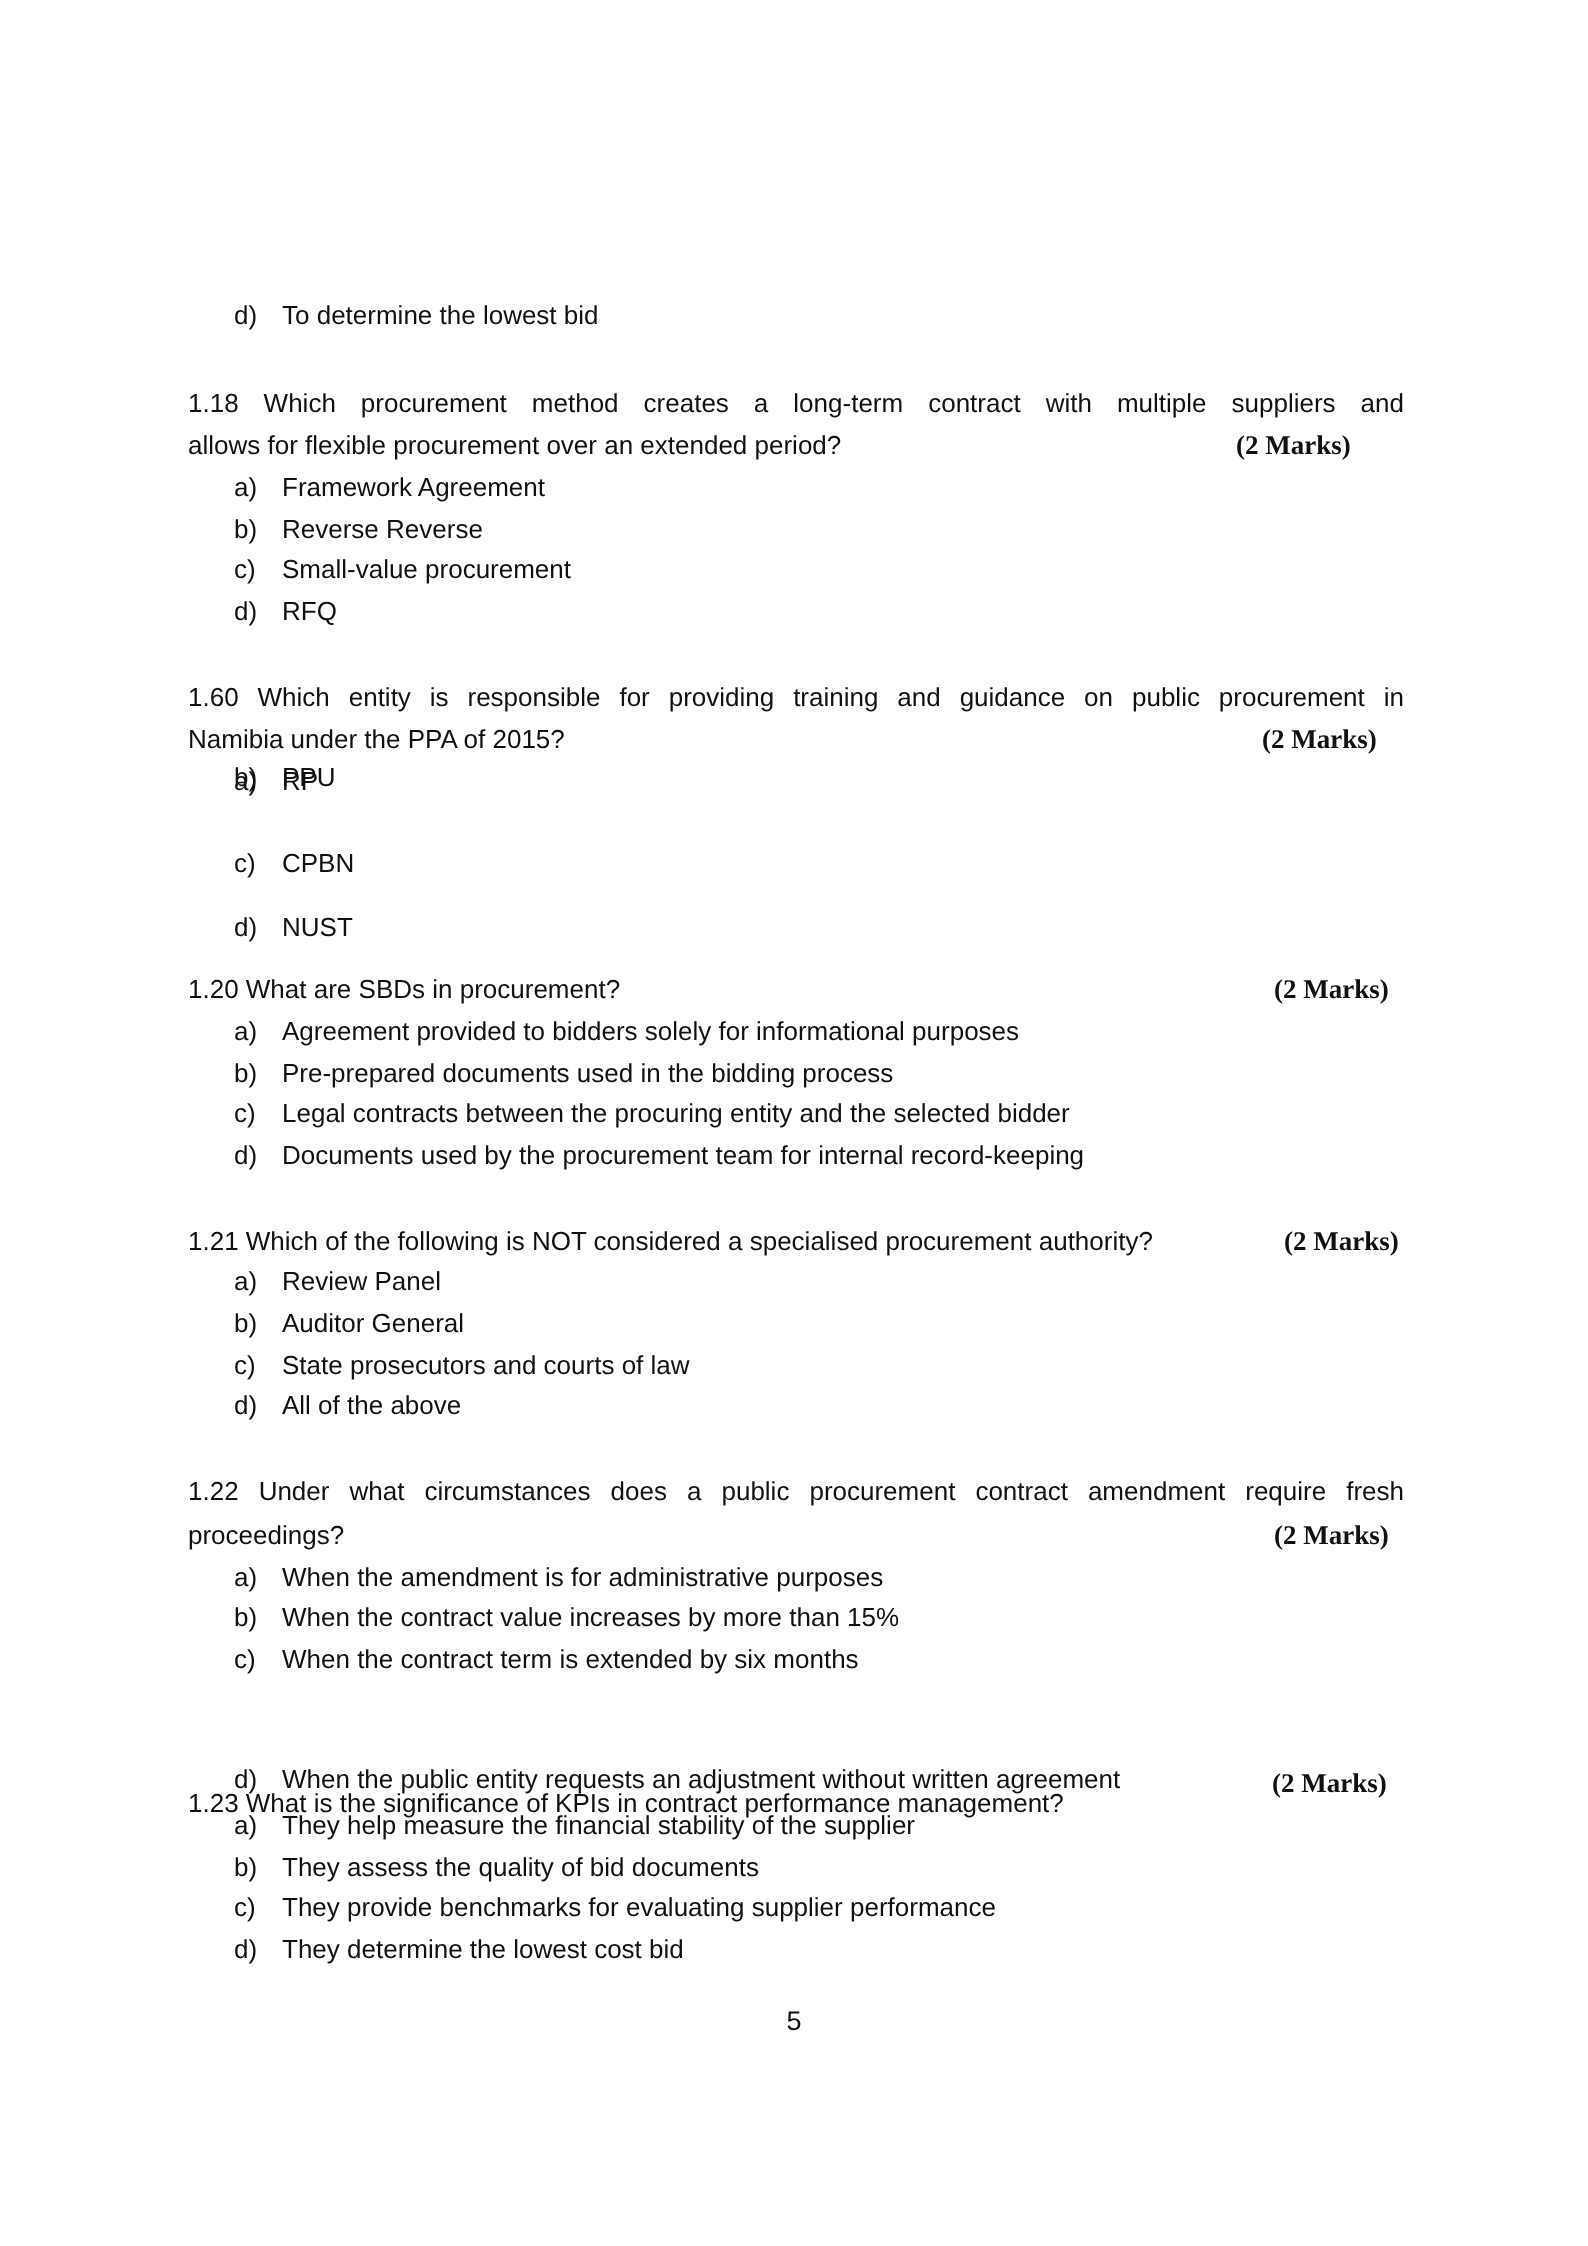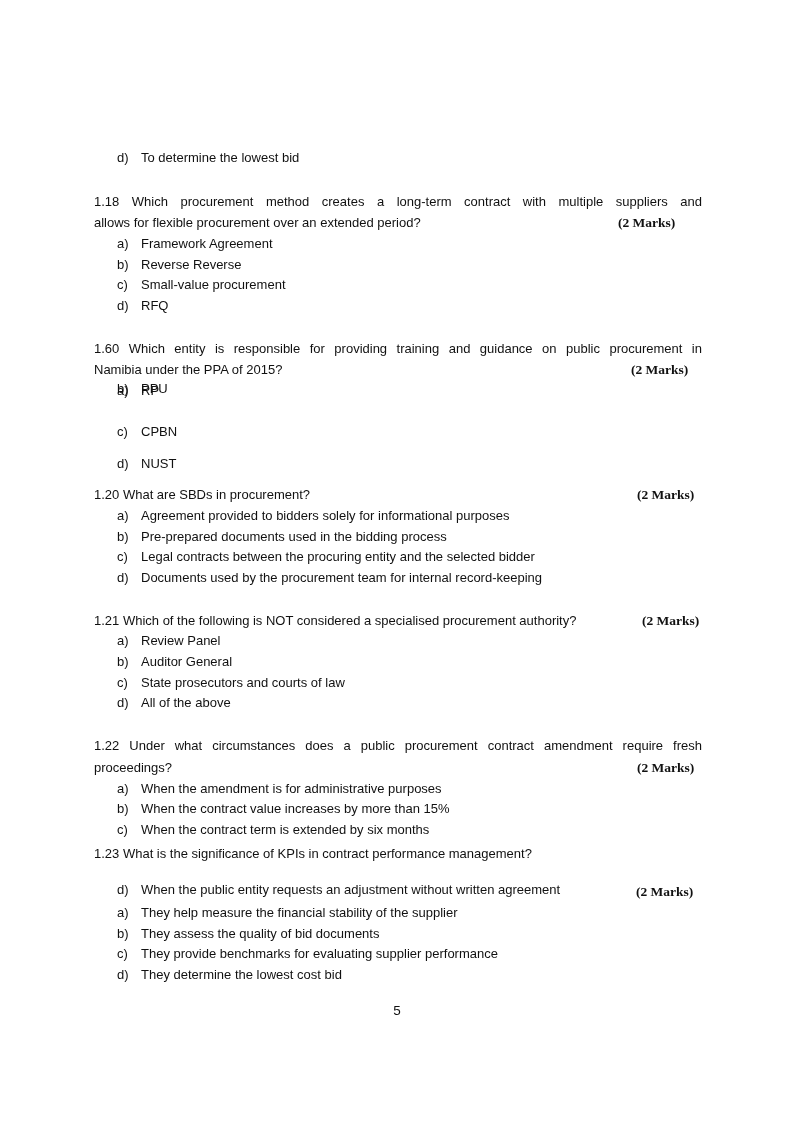--- a/index.html
+++ b/index.html
@@ -65,21 +65,21 @@
     <div class="line q justify" style="top:737px">1.22 Under what circumstances does a public procurement contract amendment require fresh</div>
     <div class="line q" style="top:759px">proceedings?</div>
     <div class="marks" style="top:759px; left:637px">(2 Marks)</div>
     <div class="line opt" style="top:780px"><span class="lbl">a)</span><span>When the amendment is for administrative purposes</span></div>
     <div class="line opt" style="top:800px"><span class="lbl">b)</span><span>When the contract value increases by more than 15%</span></div>
     <div class="line opt" style="top:821px"><span class="lbl">c)</span><span>When the contract term is extended by six months</span></div>
     <div class="line opt" style="top:881px"><span class="lbl">d)</span><span>When the public entity requests an adjustment without written agreement</span></div>
   </div>
 
   <div>
-    <div class="line q" style="top:845px">1.23 What is the significance of KPIs in contract performance management?</div>
+    <div class="line q" style="top:893px">1.23 What is the significance of KPIs in contract performance management?</div>
     <div class="marks" style="top:883px; left:636px">(2 Marks)</div>
     <div class="line opt" style="top:904px"><span class="lbl">a)</span><span>They help measure the financial stability of the supplier</span></div>
     <div class="line opt" style="top:925px"><span class="lbl">b)</span><span>They assess the quality of bid documents</span></div>
     <div class="line opt" style="top:945px"><span class="lbl">c)</span><span>They provide benchmarks for evaluating supplier performance</span></div>
     <div class="line opt" style="top:966px"><span class="lbl">d)</span><span>They determine the lowest cost bid</span></div>
   </div>
 
   <div class="pagenum">5</div>
 </div>
 

